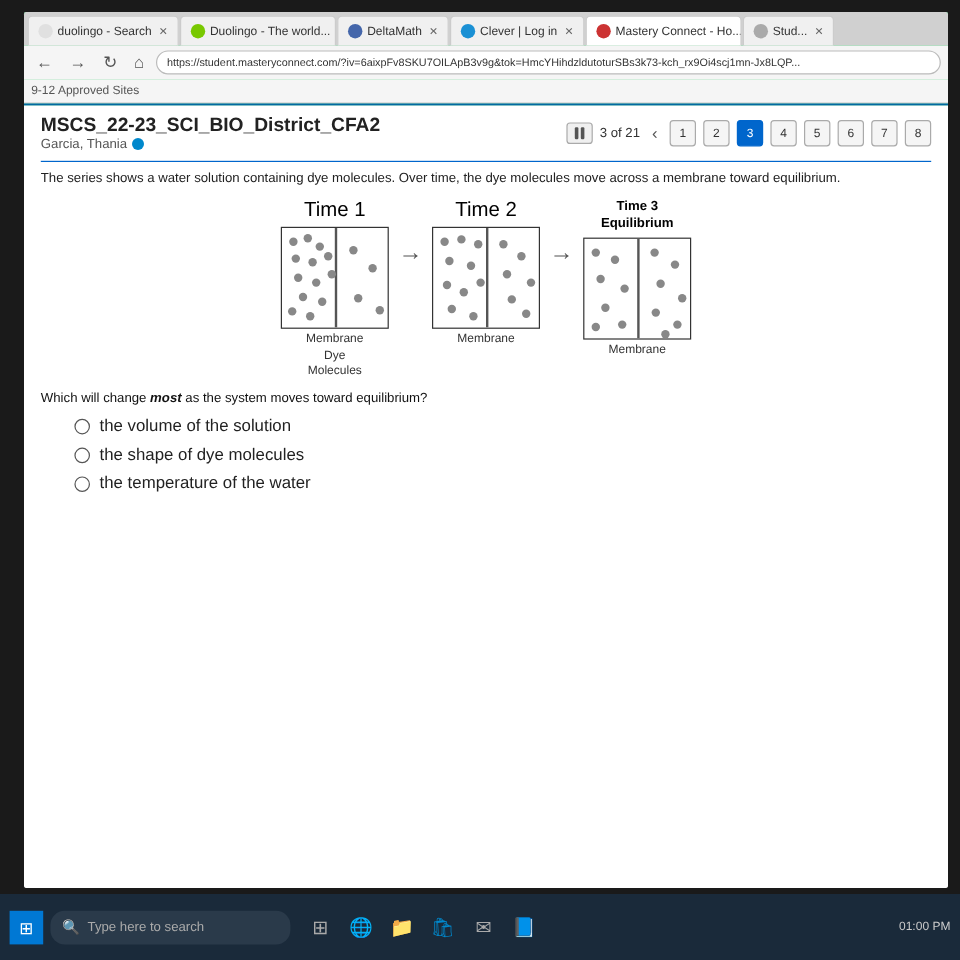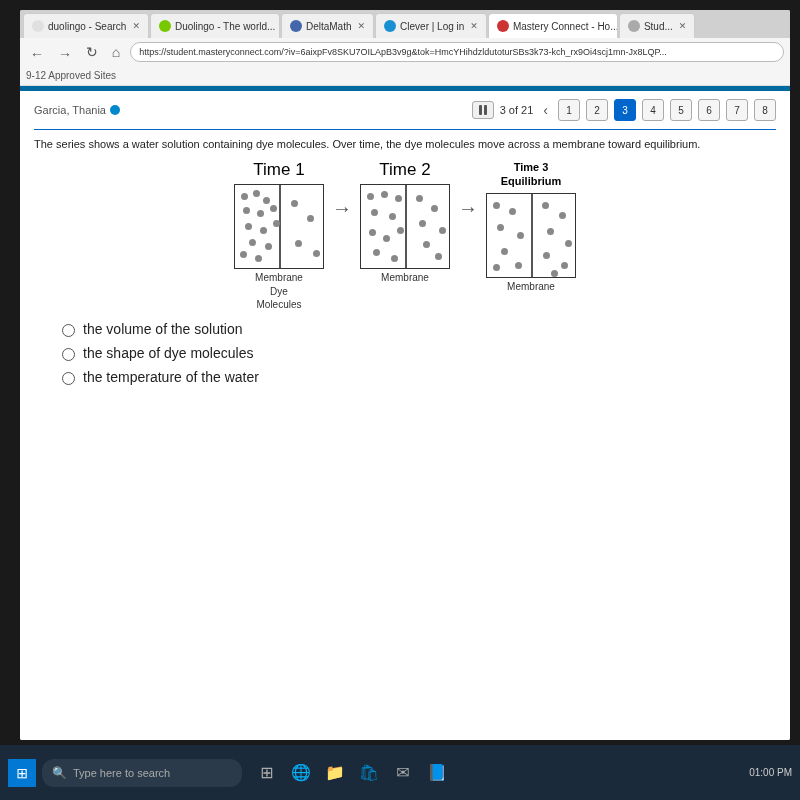--- a/index.html
+++ b/index.html
@@ -20,21 +20,21 @@
       right: 10px;
       bottom: 60px;
       background: #fff;
       border-radius: 2px;
       overflow: hidden;
     }
 
     
     .browser-chrome {
       background: #22c55e;
-      border-bottom: 5px solid #0369a1;
+      border-bottom: 2px solid #0369a1;
     }
 
     .tab-bar {
       display: flex;
       align-items: center;
       height: 28px;
       background: #d0d0d0;
       padding: 3px 3px 0 3px;
       font-size: 10px;
       gap: 1px;
@@ -451,20 +451,21 @@
     <div class="bookmarks-bar">
       <span>9-12 Approved Sites</span>
     </div>
 
   </div>
 
   <div class="page-content">
 
     <div class="header-row">
       <div>
+        <div class="page-title">MSCS_22-23_SCI_BIO_District_CFA2</div>
         <div class="page-subtitle">
           <span>Garcia, Thania</span>
           <span class="user-dot"></span>
         </div>
       </div>
 
       <div style="margin-left:auto; display:flex; align-items:center; gap:6px;">
         <div class="pause-btn">
           <div class="pause-bar"></div>
           <div class="pause-bar"></div>
@@ -584,20 +585,23 @@
           <div class="dot" style="left:78px;top:46px;"></div>
           <div class="dot" style="left:56px;top:58px;"></div>
           <div class="dot" style="left:74px;top:68px;"></div>
           <div class="dot" style="left:64px;top:76px;"></div>
         </div>
         <div class="diagram-label">Membrane</div>
       </div>
 
     </div>
 
+    <div class="question-prompt">
+      Which will change <em>most</em> as the system moves toward equilibrium?
+    </div>
 
     <div class="answer-options">
       <label class="answer-option">
         <div class="radio-circle"></div>
         <span>the volume of the solution</span>
       </label>
       <label class="answer-option">
         <div class="radio-circle"></div>
         <span>the shape of dye molecules</span>
       </label>

